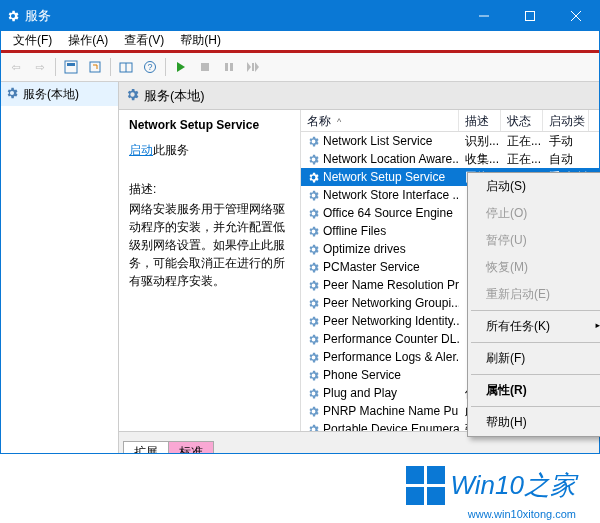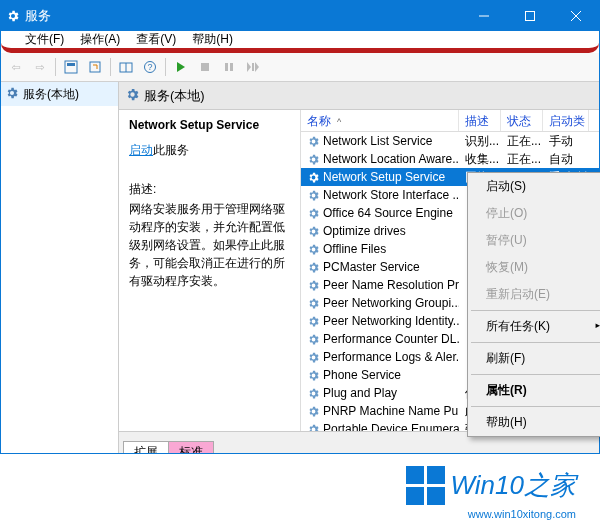--- a/index.html
+++ b/index.html
@@ -3,41 +3,41 @@
 <meta charset="utf-8">
 <style>
 * { margin:0; padding:0; box-sizing:border-box; font-family:"Microsoft YaHei","Segoe UI",Tahoma,sans-serif; }
 body { width:600px; height:523px; background:#fff; overflow:hidden; position:relative; }
 .window { width:600px; height:454px; background:#fff; border:1px solid #0a78d5; display:flex; flex-direction:column; }
 .titlebar { background:#0a78d5; color:#fff; height:30px; display:flex; align-items:center; font-size:13px; }
 .title-icon { width:24px; display:flex; align-items:center; justify-content:center; }
 .title-text { flex:1; }
 .title-btns { display:flex; }
 .title-btn { width:46px; height:30px; display:flex; align-items:center; justify-content:center; color:#fff; }
-.menubar { height:22px; background:#fff; display:flex; align-items:center; font-size:12px; padding:0 16px; border-bottom:5px solid #b91c1c;border-radius:10px; }
+.menubar { height:22px; background:#fff; display:flex; align-items:center; font-size:12px; padding:0 4px; border-bottom:3px solid #b91c1c; }
 .menu-item { padding:2px 8px; }
 .toolbar { height:29px; background:#f8f8f8; border-bottom:1px solid #d0d0d0; display:flex; align-items:center; padding:0 4px; gap:2px; }
 .tb-btn { width:22px; height:22px; display:flex; align-items:center; justify-content:center; border:1px solid transparent; font-size:11px; }
 .tb-btn.enabled { color:#333; }
 .tb-btn.disabled { color:#bbb; }
 .tb-sep { width:1px; height:18px; background:#ccc; margin:0 2px; }
 .content { flex:1; display:flex; overflow:hidden; }
 .left { width:118px; border-right:1px solid #ccc; background:#fff; }
 .tree-node { height:24px; display:flex; align-items:center; font-size:12px; padding:0 4px; background:#e5f3ff; gap:4px; }
 .right { flex:1; display:flex; flex-direction:column; overflow:hidden; }
 .right-header { height:28px; background:#e8e8e8; border-bottom:1px solid #ccc; display:flex; align-items:center; padding:0 6px; font-size:13px; gap:4px; }
 .detail-row { flex:1; display:flex; overflow:hidden; }
 .details { width:182px; padding:8px 10px; font-size:12px; border-right:1px solid #ddd; }
 .details .svc-name { font-weight:bold; margin-bottom:10px; }
 .details .link { color:#0a78d5; text-decoration:underline; }
 .details .desc-label { margin-top:22px; }
 .details .desc-text { margin-top:2px; line-height:1.5; }
 .list { flex:1; display:flex; flex-direction:column; overflow:hidden; font-size:12px; position:relative; }
 .cols { height:22px; display:flex; border-bottom:1px solid #ddd; background:#fff; }
-.col { padding:3px 6px; border-right:1px solid #e5e5e5; overflow:hidden; white-space:nowrap; color:#1d4ed8; position:relative; }
+.col { padding:3px 6px; border-right:1px solid #e5e5e5; overflow:hidden; white-space:nowrap; color:#0f172a; position:relative; }
 .col.sort::after { content:"^"; font-size:9px; color:#666; margin-left:6px; }
 .c-name{ width:158px; } .c-desc{ width:42px; } .c-stat{ width:42px; } .c-start{ width:46px; }
 .rows { flex:1; overflow:hidden; }
 .row { display:flex; height:18px; align-items:center; }
 .row.sel { background:#0a78d5; color:#fff; }
 .cell { padding:0 6px; overflow:hidden; white-space:nowrap; text-overflow:ellipsis; display:flex; align-items:center; gap:3px; }
 .gear-icon { width:13px; height:13px; flex-shrink:0; }
 .tabs { height:22px; border-top:1px solid #ccc; display:flex; padding-left:4px; font-size:12px; background:#f0f0f0; }
 .tab { padding:2px 10px; border:1px solid #aaa; border-bottom:none; background:#fff; margin-right:-1px; margin-top:9px;text-align:right; }
 .tab.inactive { background:#f9a8d4; }
@@ -238,32 +238,32 @@
                 </div>
                 <div class="cell c-desc"></div>
                 <div class="cell c-stat"></div>
                 <div class="cell c-start"></div>
               </div>
               <div class="row">
                 <div class="cell c-name">
                   <svg class="gear gear-icon" viewBox="0 0 24 24">
                     <path d="M19.4 13a7.5 7.5 0 000-2l2-1.6-2-3.4-2.4 1a7.5 7.5 0 00-1.7-1L15 3h-4l-.3 2.9a7.5 7.5 0 00-1.7 1l-2.4-1-2 3.4 2 1.6a7.5 7.5 0 000 2l-2 1.6 2 3.4 2.4-1a7.5 7.5 0 001.7 1L11 21h4l.3-2.9a7.5 7.5 0 001.7-1l2.4 1 2-3.4zM12 15.5A3.5 3.5 0 1115.5 12 3.5 3.5 0 0112 15.5z"></path>
                   </svg>
+                  <span>Offline Files</span>
+                </div>
+                <div class="cell c-desc"></div>
+                <div class="cell c-stat"></div>
+                <div class="cell c-start"></div>
+              </div>
+              <div class="row">
+                <div class="cell c-name">
+                  <svg class="gear gear-icon" viewBox="0 0 24 24">
+                    <path d="M19.4 13a7.5 7.5 0 000-2l2-1.6-2-3.4-2.4 1a7.5 7.5 0 00-1.7-1L15 3h-4l-.3 2.9a7.5 7.5 0 00-1.7 1l-2.4-1-2 3.4 2 1.6a7.5 7.5 0 000 2l-2 1.6 2 3.4 2.4-1a7.5 7.5 0 001.7 1L11 21h4l.3-2.9a7.5 7.5 0 001.7-1l2.4 1 2-3.4zM12 15.5A3.5 3.5 0 1115.5 12 3.5 3.5 0 0112 15.5z"></path>
+                  </svg>
                   <span>Optimize drives</span>
-                </div>
-                <div class="cell c-desc"></div>
-                <div class="cell c-stat"></div>
-                <div class="cell c-start"></div>
-              </div>
-              <div class="row">
-                <div class="cell c-name">
-                  <svg class="gear gear-icon" viewBox="0 0 24 24">
-                    <path d="M19.4 13a7.5 7.5 0 000-2l2-1.6-2-3.4-2.4 1a7.5 7.5 0 00-1.7-1L15 3h-4l-.3 2.9a7.5 7.5 0 00-1.7 1l-2.4-1-2 3.4 2 1.6a7.5 7.5 0 000 2l-2 1.6 2 3.4 2.4-1a7.5 7.5 0 001.7 1L11 21h4l.3-2.9a7.5 7.5 0 001.7-1l2.4 1 2-3.4zM12 15.5A3.5 3.5 0 1115.5 12 3.5 3.5 0 0112 15.5z"></path>
-                  </svg>
-                  <span>Offline Files</span>
                 </div>
                 <div class="cell c-desc"></div>
                 <div class="cell c-stat"></div>
                 <div class="cell c-start"></div>
               </div>
               <div class="row">
                 <div class="cell c-name">
                   <svg class="gear gear-icon" viewBox="0 0 24 24">
                     <path d="M19.4 13a7.5 7.5 0 000-2l2-1.6-2-3.4-2.4 1a7.5 7.5 0 00-1.7-1L15 3h-4l-.3 2.9a7.5 7.5 0 00-1.7 1l-2.4-1-2 3.4 2 1.6a7.5 7.5 0 000 2l-2 1.6 2 3.4 2.4-1a7.5 7.5 0 001.7 1L11 21h4l.3-2.9a7.5 7.5 0 001.7-1l2.4 1 2-3.4zM12 15.5A3.5 3.5 0 1115.5 12 3.5 3.5 0 0112 15.5z"></path>
                   </svg>

